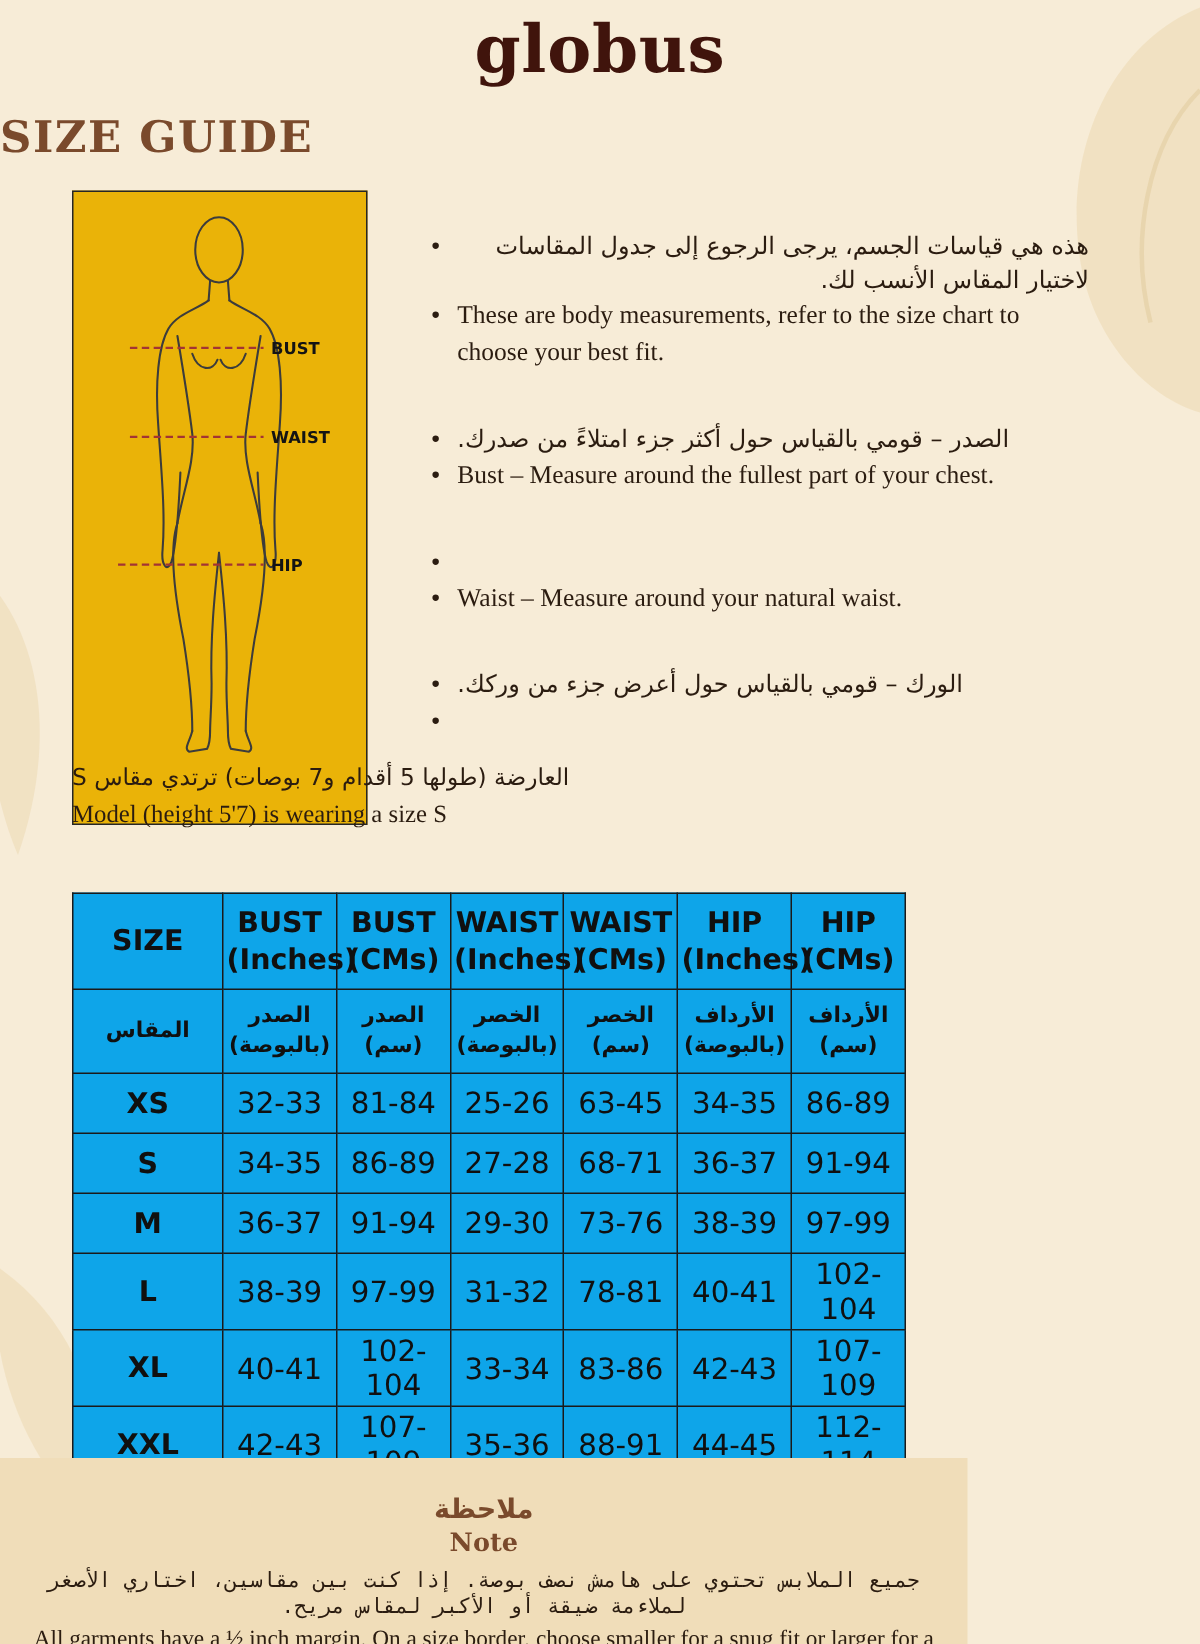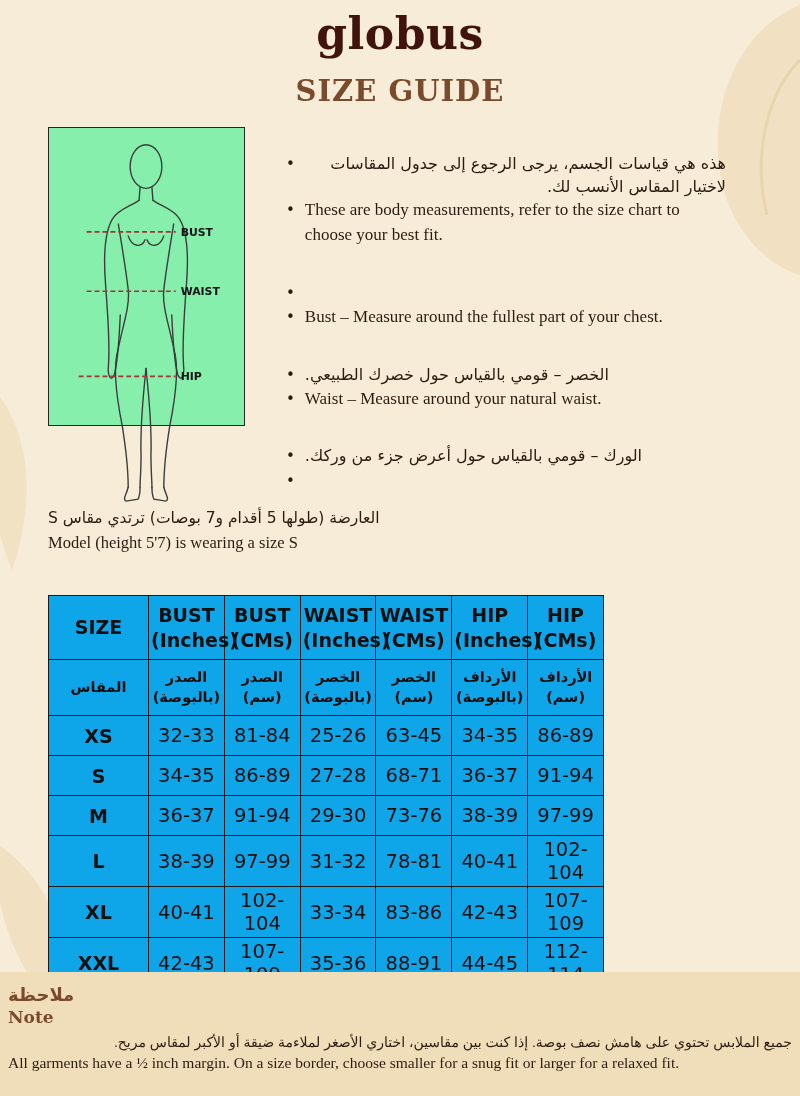--- a/index.html
+++ b/index.html
@@ -18,29 +18,29 @@
   .leaf-ml { left:-10px; top:385px; }
   .leaf-bl { left:-6px; top:845px; }
 
   
   .brand {
     position:absolute; top:8px; left:0; right:0; text-align:center;
     font-family:"DejaVu Serif", serif; font-weight:700; font-size:44px;
     color:var(--brand-dark,#40140c); letter-spacing:0.5px;
   }
   .title {
-    position:absolute; top:74px; left:0; right:0; text-align:center;
+    position:absolute; top:74px; left:0; right:0; text-align:left;
     font-family:"DejaVu Serif", serif; font-weight:700; font-size:29px;
     color:var(--accent-brown,#7a4a2c); letter-spacing:1px;
   }
 
   
   .figure-box {
-    position:absolute; left:48px; top:127px; width:197px; height:299px;
-    background:#86efac; border:1px solid #262626;
+    position:absolute; left:48px; top:127px; width:197px; height:423px;
+    background:#eab308; border:1px solid #262626;
   }
 
   
   .instructions { position:absolute; left:286px; top:152px; width:440px; }
   .bullet-group { margin-bottom:33px; }
   .bullet-item { display:flex; gap:10px; align-items:flex-start; }
   .bullet-dot { flex:0 0 auto; font-size:15px; line-height:1.55; padding-top:1px;
                 font-family:"DejaVu Sans", sans-serif; color:var(--text-dark,#2b1c10); }
   .bullet-text { font-size:17px; line-height:1.45; color:var(--text-dark,#2b1c10); }
   .bullet-text.en { font-family:Liberation Serif, serif; }
@@ -71,28 +71,28 @@
     font-family:"DejaVu Sans", sans-serif; font-size:14.5px; font-weight:700;
     height:56px; line-height:1.35; color:#101010;
   }
   .size-table tbody td {
     font-family:"DejaVu Sans", sans-serif; font-size:19.5px; height:40px; color:#101010;
   }
   .size-table tbody td.size-cell { font-weight:700; font-size:19px; }
 
   
   .note-band {
-    position:absolute; left:0; top:972px; width:800px; height:124px;
-    background:var(--note-band,#f0ddb9); padding:12px 8px 0 8px;
+    position:absolute; left:0; top:972px; width:645px; height:124px;
+    background:var(--note-band,#f0ddb9); text-align:center; padding:24px 8px 0 8px;
   }
   .note-title-ar { font-family:"DejaVu Sans", sans-serif; font-weight:700;
                    font-size:18px; color:var(--accent-brown,#7a4a2c); }
   .note-title-en { font-family:"DejaVu Serif", serif; font-weight:700;
                    font-size:17px; color:var(--accent-brown,#7a4a2c); margin-top:2px; }
-  .note-body-ar { font-family:Liberation Sans, sans-serif; font-size:14px;
+  .note-body-ar { font-family:Liberation Mono, monospace; font-size:14px;
                   margin-top:7px; direction:rtl; color:var(--text-dark,#2b1c10); }
   .note-body-en { font-family:"Liberation Serif", serif; font-size:15.5px;
                   margin-top:4px; color:var(--text-dark,#2b1c10); }
 </style>
 </head>
 <body>
 
 <div class="page">
 
   <svg class="leaf leaf-tr" width="175" height="300" viewBox="0 0 175 300">
@@ -149,30 +149,30 @@
           <div class="bullet-text ar" dir="rtl">هذه هي قياسات الجسم، يرجى الرجوع إلى جدول المقاسات لاختيار المقاس الأنسب لك.</div>
         </div>
         <div class="bullet-item">
           <span class="bullet-dot">•</span>
           <div class="bullet-text en">These are body measurements, refer to the size chart to choose your best fit.</div>
         </div>
       </div>
       <div class="bullet-group">
         <div class="bullet-item">
           <span class="bullet-dot">•</span>
+          <div class="bullet-text ar" dir="rtl">الصدر – قومي بالقياس حول أكثر جزء امتلاءً من صدرك.</div>
         </div>
         <div class="bullet-item">
           <span class="bullet-dot">•</span>
           <div class="bullet-text en">Bust – Measure around the fullest part of your chest.</div>
         </div>
       </div>
       <div class="bullet-group">
         <div class="bullet-item">
           <span class="bullet-dot">•</span>
-          <div class="bullet-text ar" dir="rtl">الخصر – قومي بالقياس حول خصرك الطبيعي.</div>
         </div>
         <div class="bullet-item">
           <span class="bullet-dot">•</span>
           <div class="bullet-text en">Waist – Measure around your natural waist.</div>
         </div>
       </div>
       <div class="bullet-group">
         <div class="bullet-item">
           <span class="bullet-dot">•</span>
           <div class="bullet-text ar" dir="rtl">الورك – قومي بالقياس حول أعرض جزء من وركك.</div>

